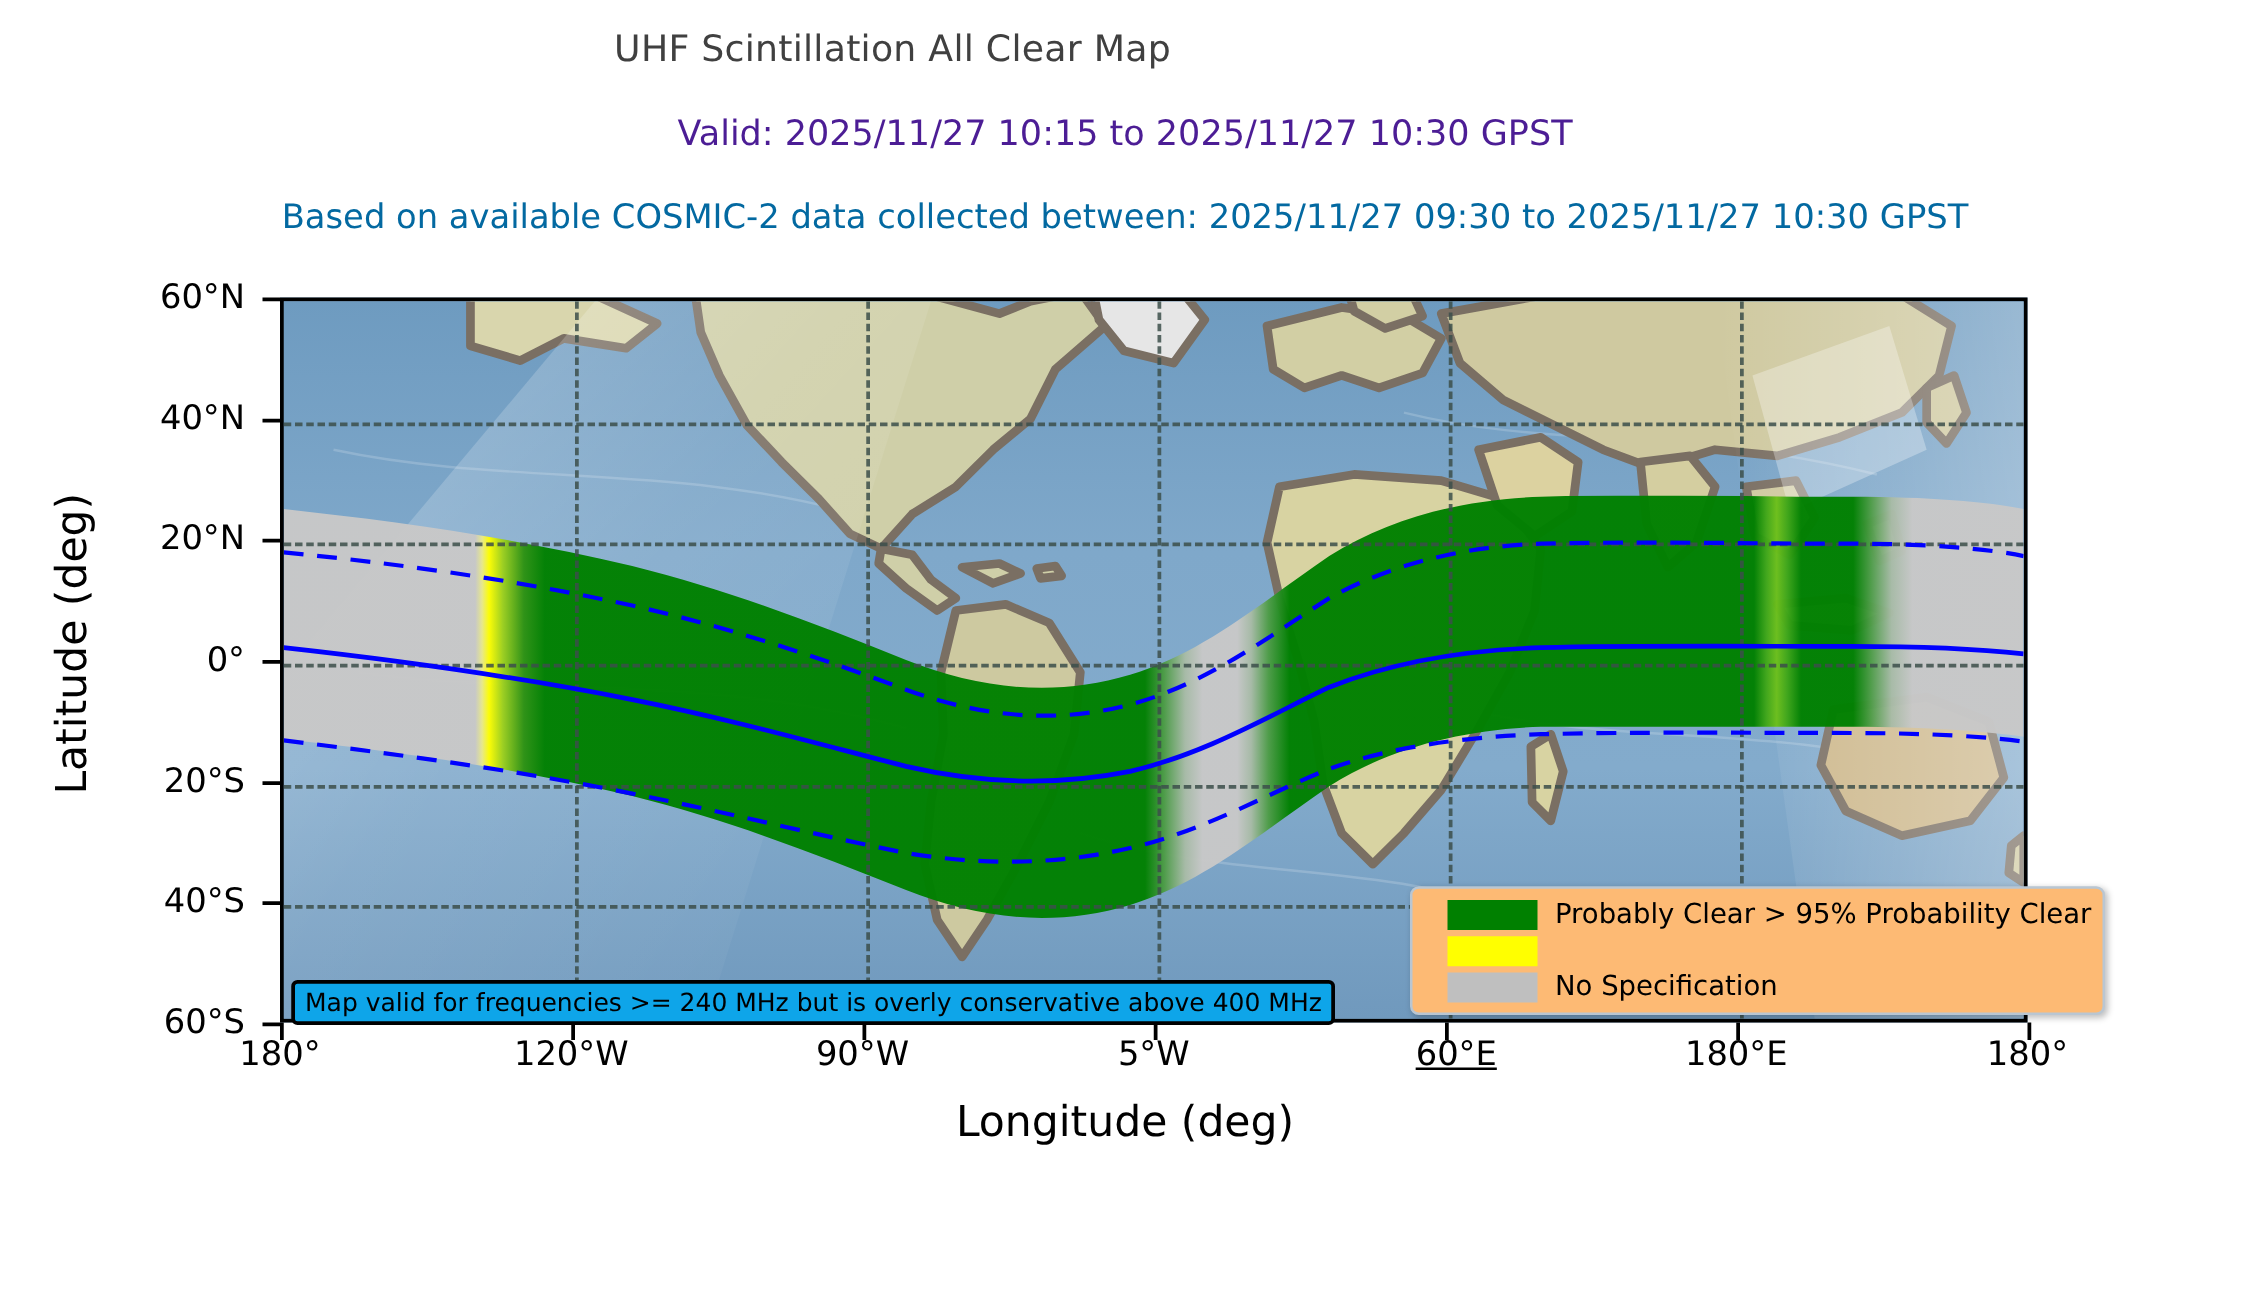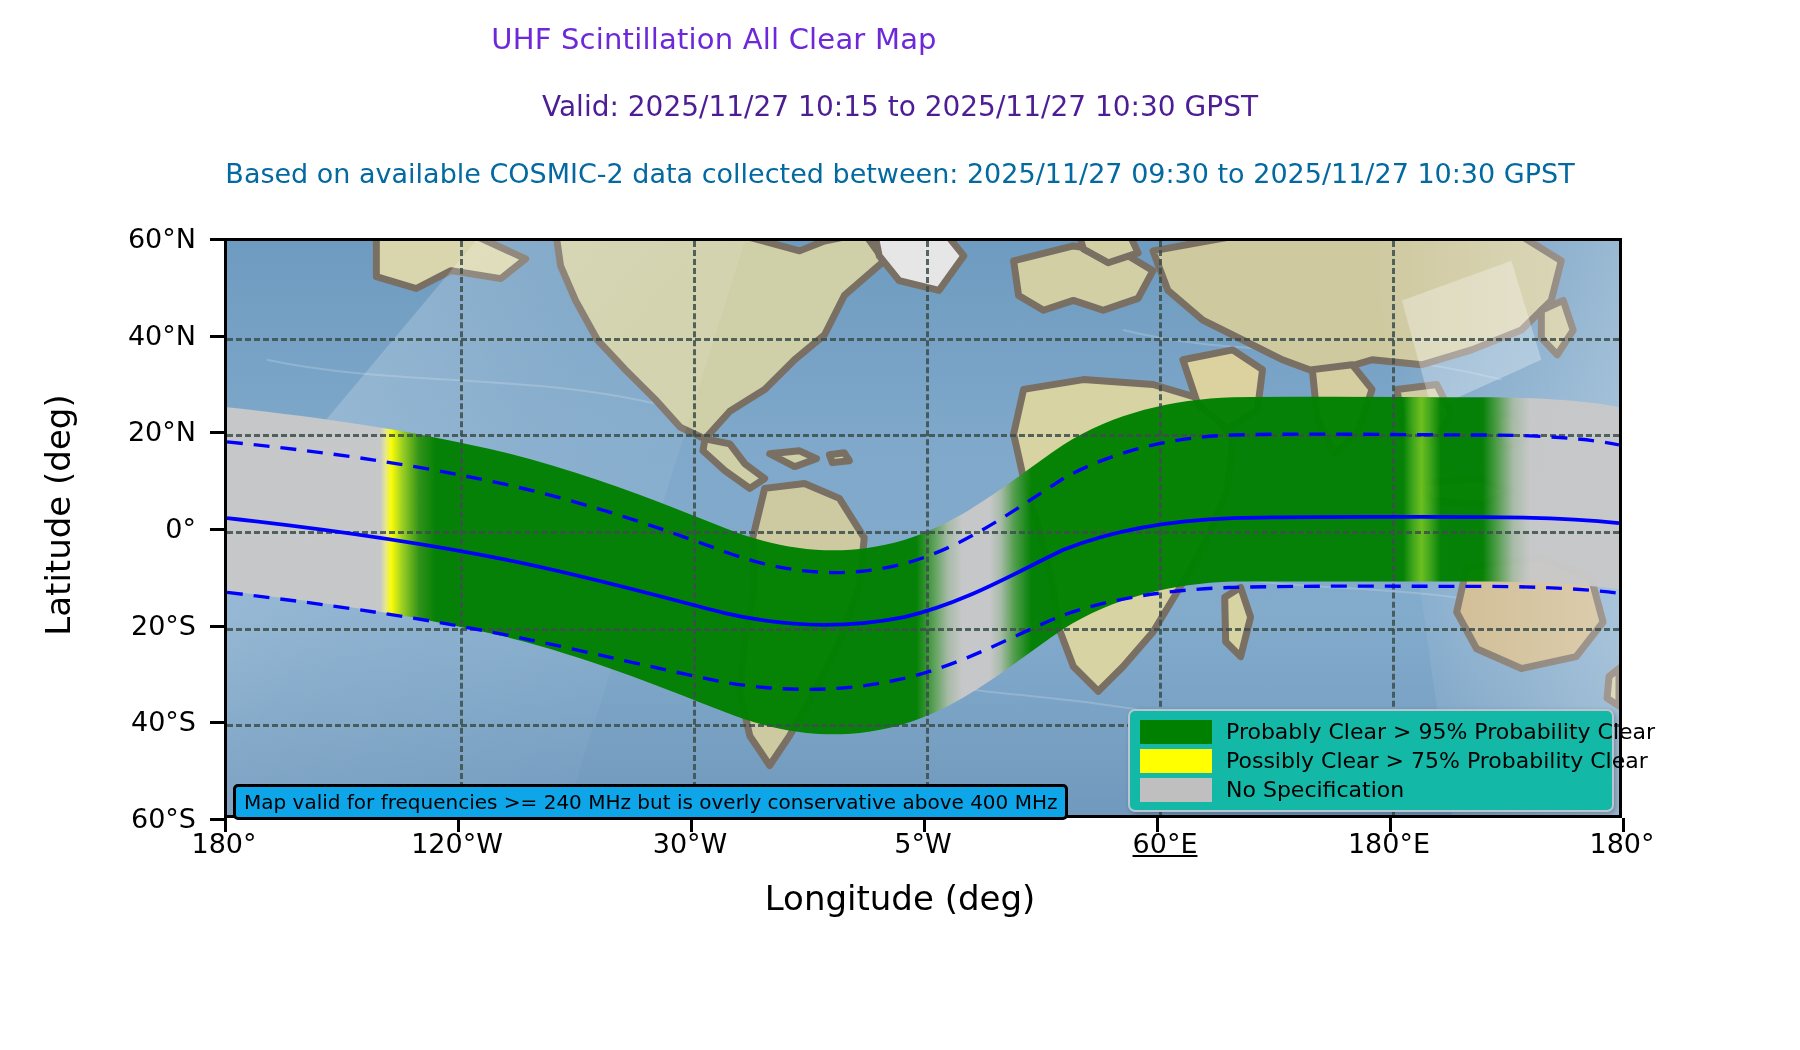--- a/index.html
+++ b/index.html
@@ -8,21 +8,21 @@
     background:#ffffff;
     font-family:"DejaVu Sans", sans-serif;
     overflow:hidden;
     position:relative;
   }
   #figure{position:absolute;left:0;top:0;width:1800px;height:1050px;}
 
   
   .title-main{
     position:absolute;left:0;top:22px;width:1428px;text-align:center;
-    font-size:29px;color:#6d28d9;letter-spacing:0.2px;
+    font-size:29px;color:#404040;letter-spacing:0.2px;
   }
   .title-sub{
     position:absolute;left:0;top:90px;width:1800px;text-align:center;
     font-size:28px;color:#4c1d95;
   }
   .title-sub2{
     position:absolute;left:0;top:158px;width:1800px;text-align:center;
     font-size:27px;color:#0369a1;
   }
 
@@ -61,24 +61,24 @@
     font-size:34px;color:#000;
   }
   .ylabel{
     position:absolute;left:-232px;top:495px;width:580px;text-align:center;
     font-size:34px;color:#000;
     transform:rotate(-90deg);transform-origin:center center;
   }
 
   
   #legend{
-    position:absolute;left:1128px;top:709px;width:486px;height:103px;
-    background:#14b8a6;border:2px solid #b9c6d2;border-radius:7px;
+    position:absolute;left:1128px;top:709px;width:556px;height:103px;
+    background:#fdba74;border:2px solid #b9c6d2;border-radius:7px;
     box-shadow:2px 2px 5px rgba(0,0,0,.25);
-    padding:6px 10px;box-sizing:border-box;
+    padding:6px 28px;box-sizing:border-box;
     display:flex;flex-direction:column;justify-content:space-around;
   }
   .legrow{display:flex;align-items:center;height:30px;}
   .legswatch{width:72px;height:24px;margin-right:14px;flex:none;}
   .legtext{font-size:22px;color:#000;white-space:nowrap;}
 
   
   #footnote{
     position:absolute;left:233px;top:784px;
     background:#0ea5e9;border:3px solid #000;border-radius:5px;
@@ -282,21 +282,20 @@
 
   <div id="footnote">Map valid for frequencies &gt;= 240 MHz but is overly conservative above 400 MHz</div>
 
   <div id="legend">
     <div class="legrow">
       <span class="legswatch" style="background:#008000;"></span>
       <span class="legtext">Probably Clear &gt; 95% Probability Clear</span>
     </div>
     <div class="legrow">
       <span class="legswatch" style="background:#ffff00;"></span>
-      <span class="legtext">Possibly Clear &gt; 75% Probability Clear</span>
     </div>
     <div class="legrow">
       <span class="legswatch" style="background:#bfbfbf;"></span>
       <span class="legtext">No Specification</span>
     </div>
   </div>
 
   <div class="tickmark-y" style="top:238px;"></div>
   <div class="tickmark-y" style="top:334.6px;"></div>
   <div class="tickmark-y" style="top:431.3px;"></div>
@@ -316,21 +315,21 @@
   <div class="tickmark-x" style="left:224px;"></div>
   <div class="tickmark-x" style="left:457px;"></div>
   <div class="tickmark-x" style="left:690px;"></div>
   <div class="tickmark-x" style="left:923px;"></div>
   <div class="tickmark-x" style="left:1156px;"></div>
   <div class="tickmark-x" style="left:1389px;"></div>
   <div class="tickmark-x" style="left:1622px;"></div>
 
   <div class="xtick" style="left:224px;">180°</div>
   <div class="xtick" style="left:457px;">120°W</div>
-  <div class="xtick" style="left:690px;">30°W</div>
+  <div class="xtick" style="left:690px;">90°W</div>
   <div class="xtick" style="left:923px;">5°W</div>
   <div class="xtick" style="left:1165px;text-decoration:underline;">60°E</div>
   <div class="xtick" style="left:1389px;">180°E</div>
   <div class="xtick" style="left:1622px;">180°</div>
 
   <div class="xlabel">Longitude (deg)</div>
   <div class="ylabel">Latitude (deg)</div>
 
 </div>
 

